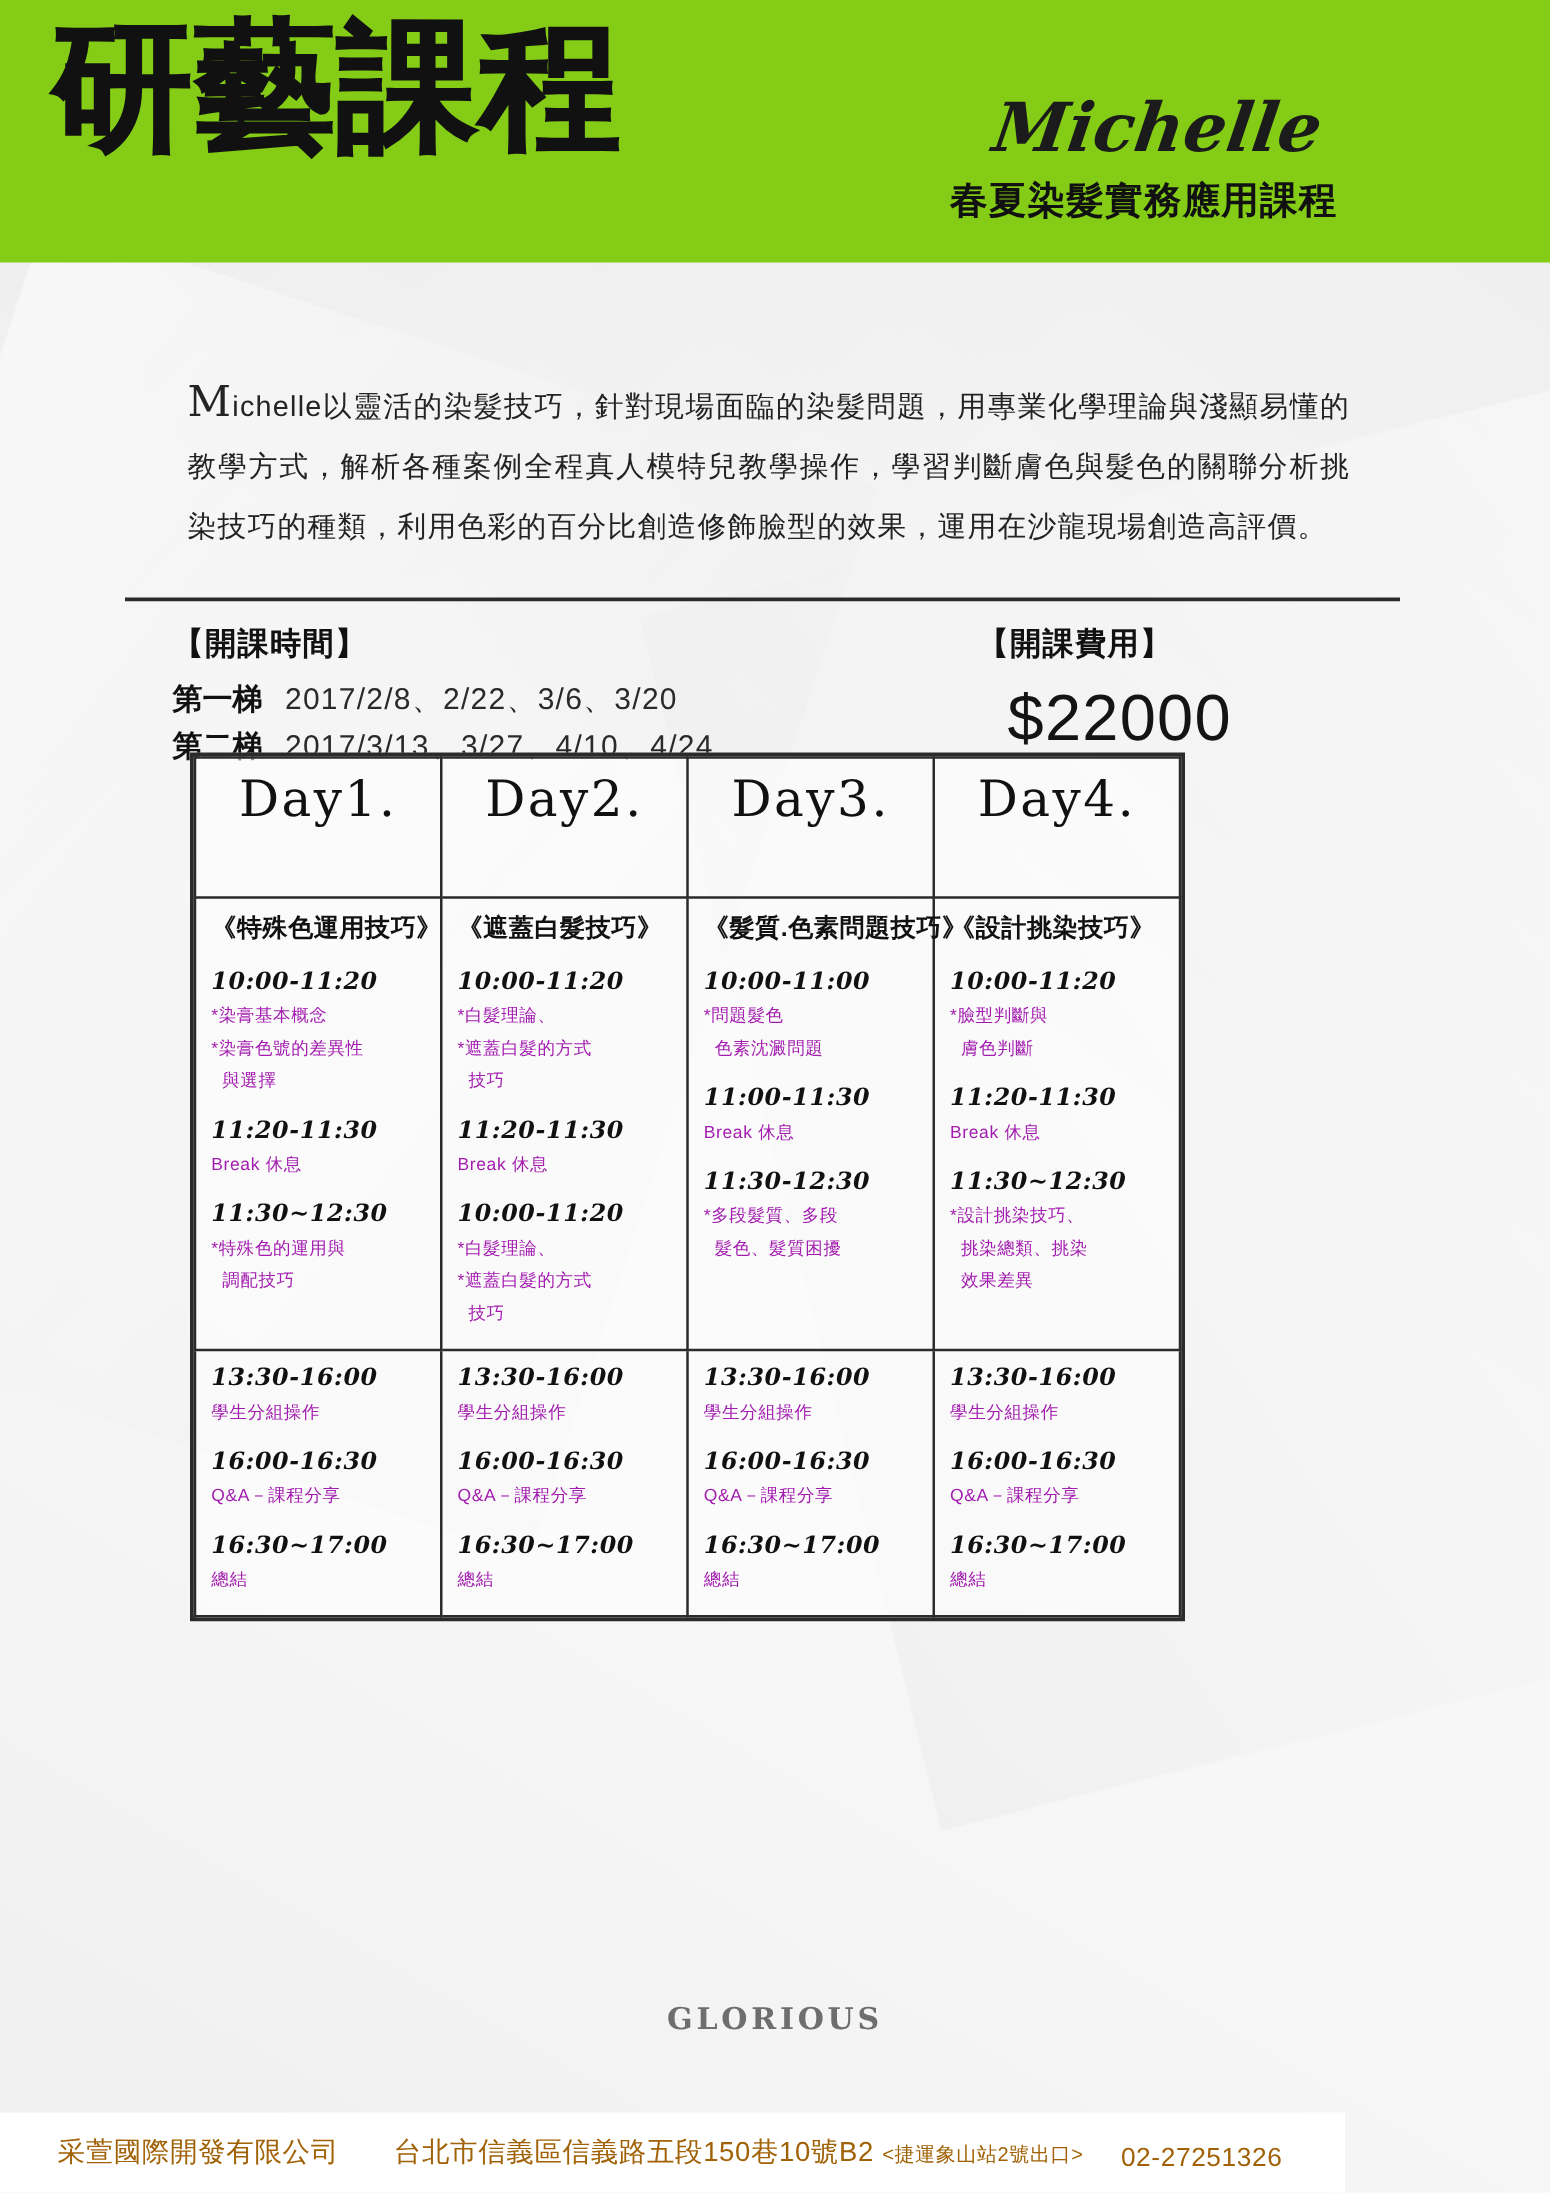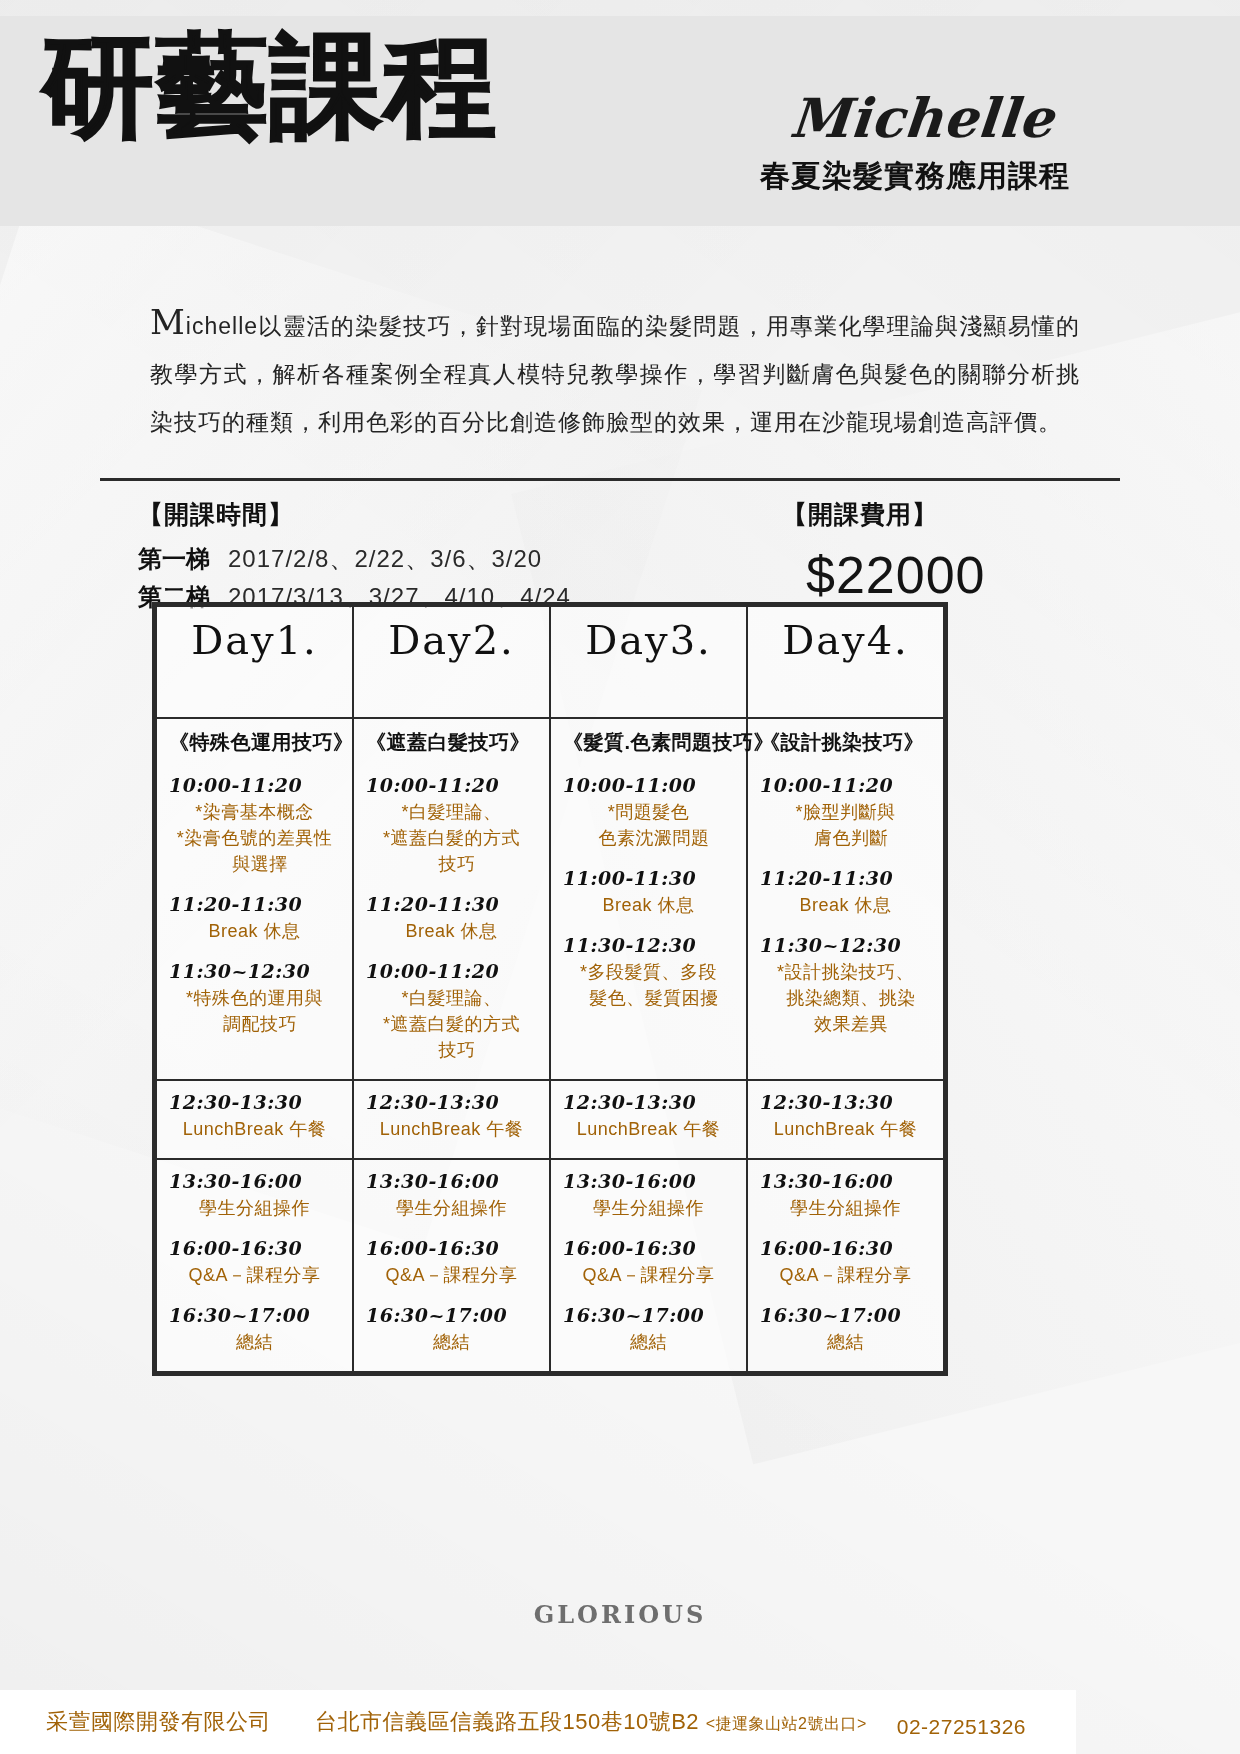--- a/index.html
+++ b/index.html
@@ -47,24 +47,24 @@
   .page {
     position: relative;
     z-index: 2;
     width: 1240px;
     height: 1754px;
   }
 
   
   .header {
     position: absolute;
-    left: 0; top: 16px;
+    left: 0; top: 0;
     width: 1240px;
     height: 210px;
-    background: #e5e5e5;
+    background: #84cc16;
   }
   .title-main {
     position: absolute;
     left: 42px; top: 14px;
     font-family: "DejaVu Sans", sans-serif;
     font-weight: bold;
     font-size: 112px;
     letter-spacing: 2px;
     line-height: 1;
     color: #111;
@@ -200,26 +200,25 @@
   .tm {
     font-family: "DejaVu Serif", serif;
     font-style: italic;
     font-weight: bold;
     font-size: 19px;
     letter-spacing: 0.5px;
     color: #111;
     margin-bottom: 3px;
   }
   .ln {
-    font-size: 18px;
+    font-size: 14px;
     line-height: 26px;
     letter-spacing: 0.5px;
-    color: #a16207;
+    color: #a21caf;
     white-space: pre-wrap;
-    text-align: center;
   }
   .lunch-cell, .pm-cell { }
   .pm-cell { padding-top: 22px; padding-bottom: 26px; }
 
   
   .glorious {
     position: absolute;
     left: 0; top: 1600px;
     width: 1240px;
     text-align: center;
@@ -363,38 +362,20 @@
           </div>
           <div class="blk">
             <div class="tm">11:30~12:30</div>
             <div class="ln">*設計挑染技巧、
   挑染總類、挑染
   效果差異</div>
           </div>
         </td>
       </tr>
 
-      <tr>
-        <td class="lunch-cell">
-          <div class="tm">12:30-13:30</div>
-          <div class="ln">LunchBreak 午餐</div>
-        </td>
-        <td class="lunch-cell">
-          <div class="tm">12:30-13:30</div>
-          <div class="ln">LunchBreak 午餐</div>
-        </td>
-        <td class="lunch-cell">
-          <div class="tm">12:30-13:30</div>
-          <div class="ln">LunchBreak 午餐</div>
-        </td>
-        <td class="lunch-cell">
-          <div class="tm">12:30-13:30</div>
-          <div class="ln">LunchBreak 午餐</div>
-        </td>
-      </tr>
 
       <tr>
         <td class="pm-cell">
           <div class="blk">
             <div class="tm">13:30-16:00</div>
             <div class="ln">學生分組操作</div>
           </div>
           <div class="blk">
             <div class="tm">16:00-16:30</div>
             <div class="ln">Q&amp;A－課程分享</div>

